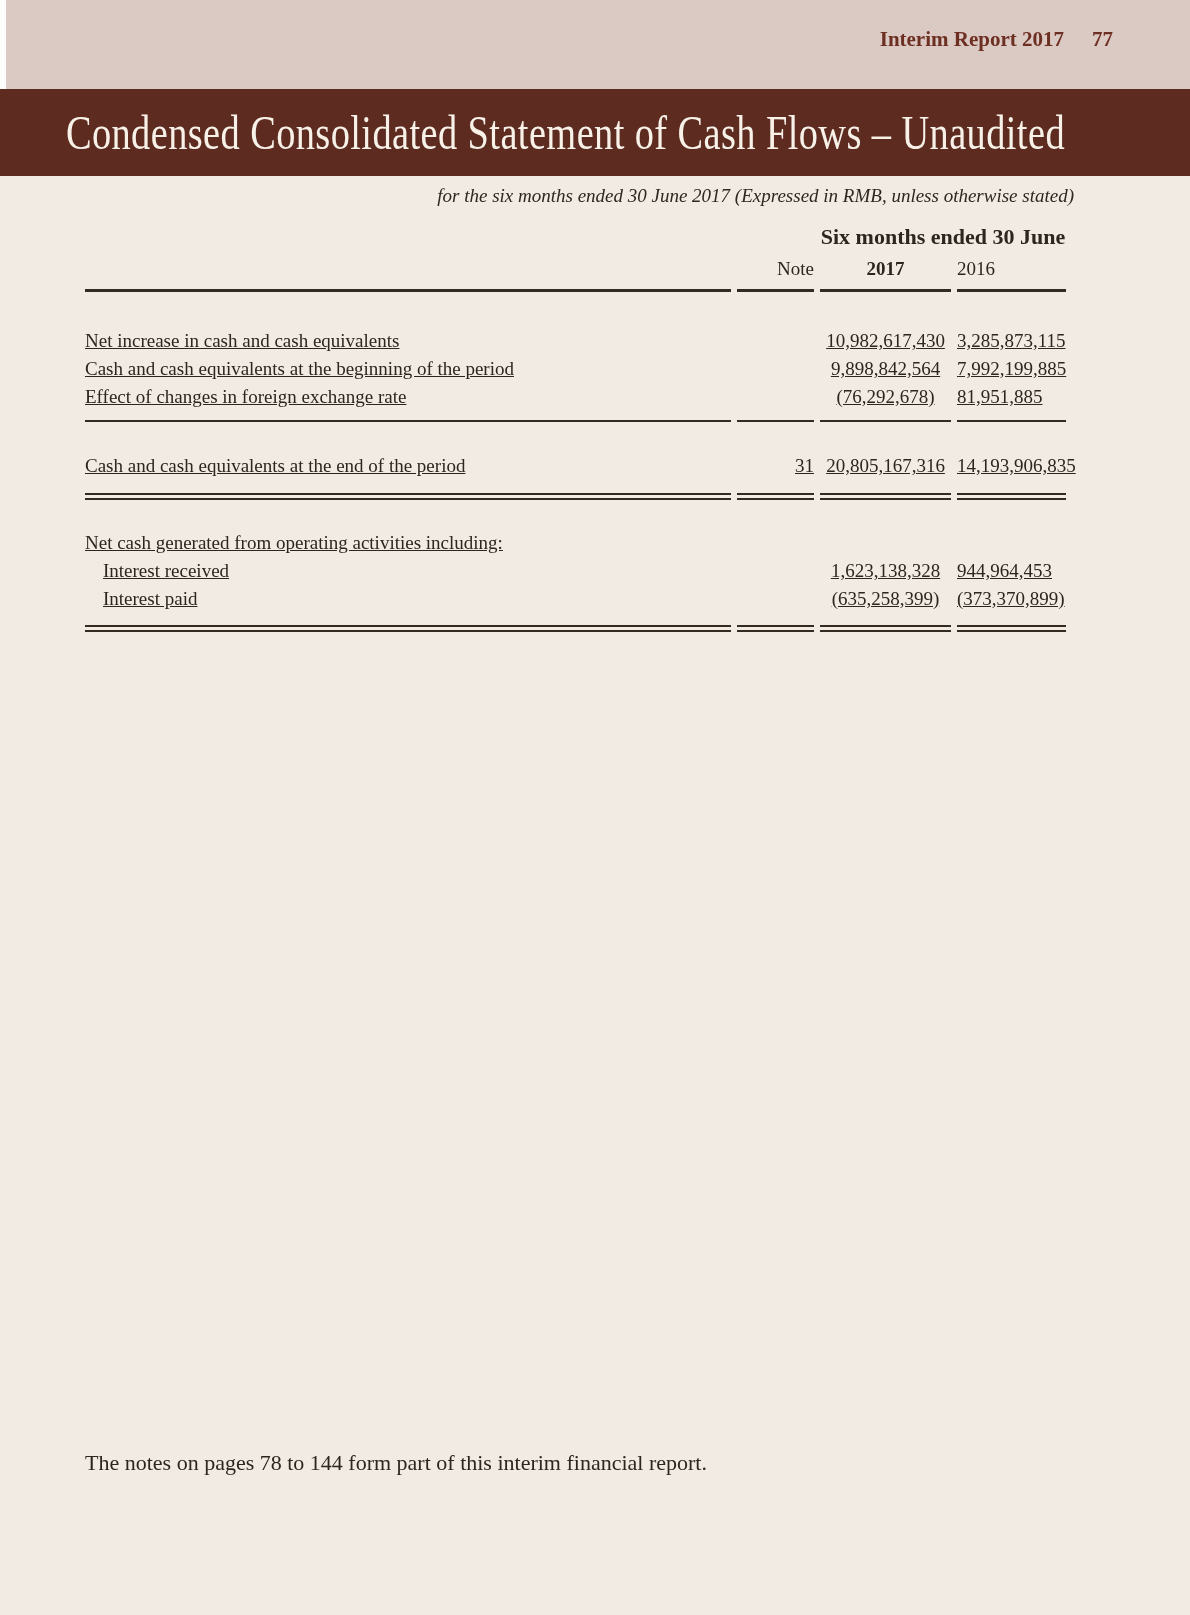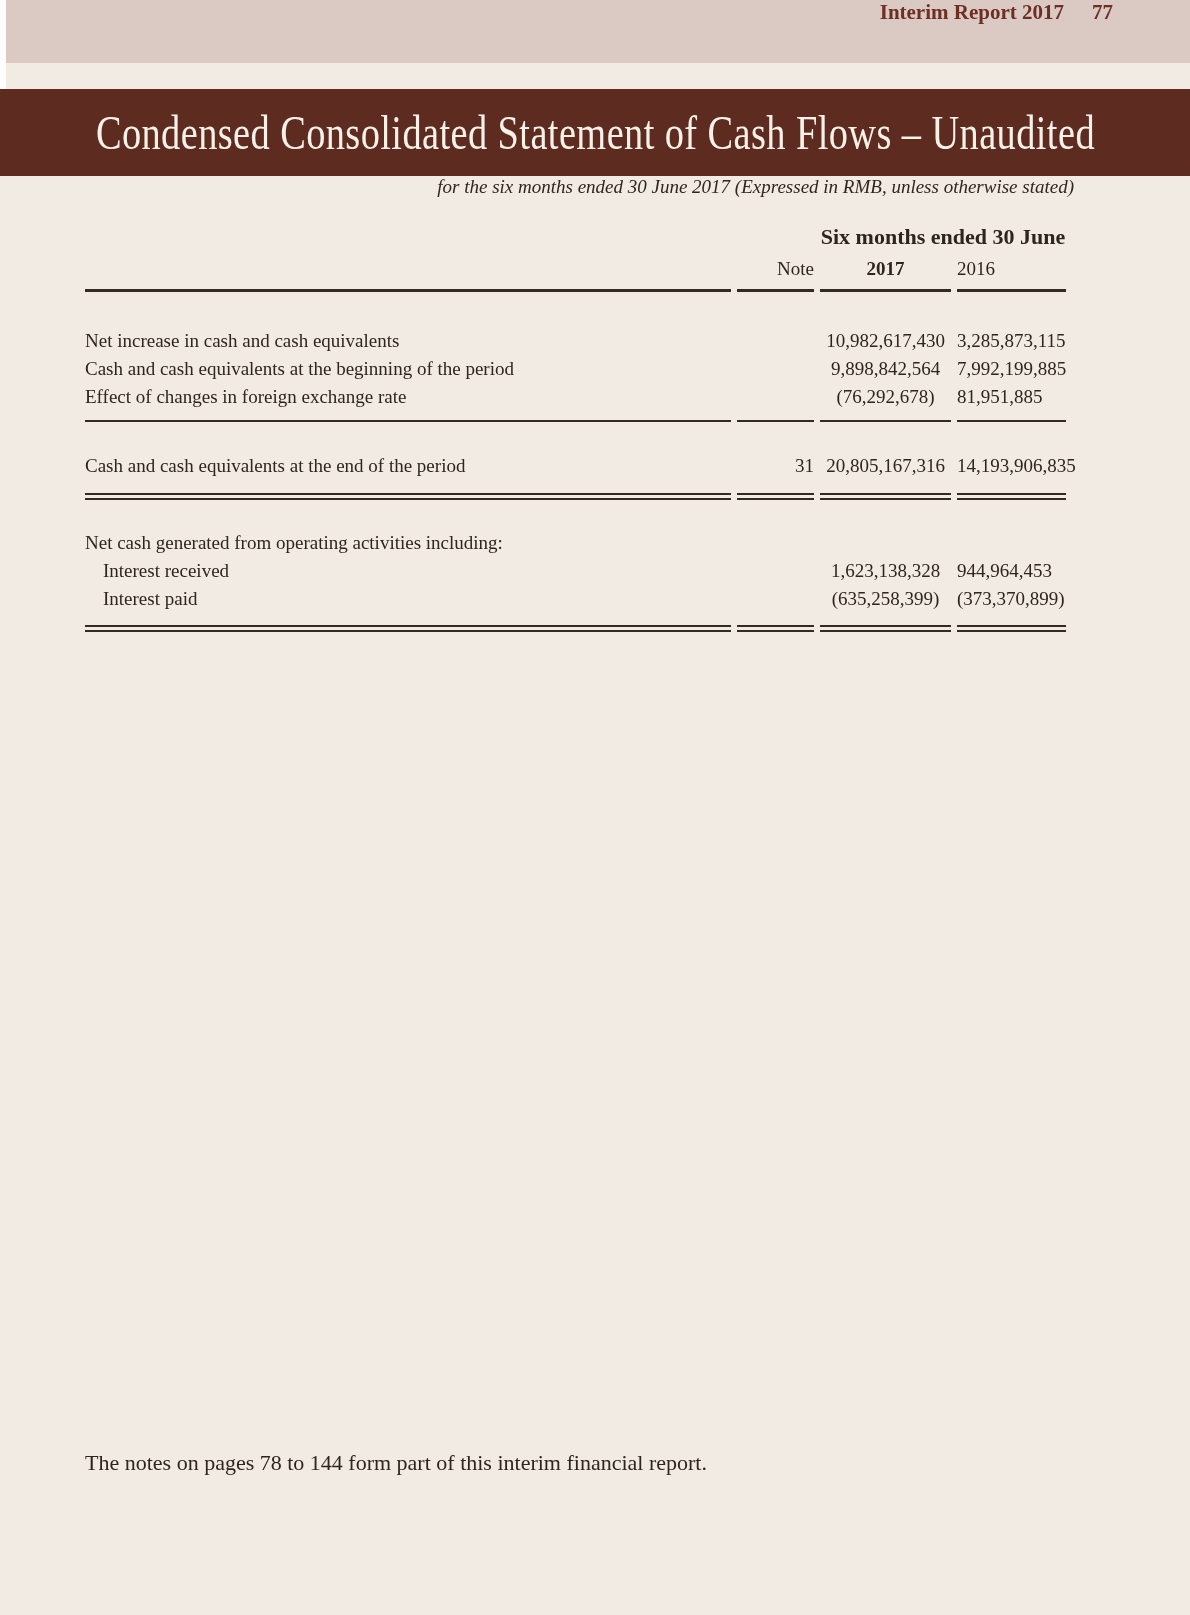--- a/index.html
+++ b/index.html
@@ -12,24 +12,24 @@
     height: 1615px;
     background: #f1ebe4;
     overflow: hidden;
     color: #2e261e;
   }
 
   
   .top-band {
     position: absolute;
     top: 0; left: 0;
-    width: 1190px; height: 63px;
+    width: 1190px; height: 89px;
     background: #dbc9c4;
     display: flex;
-    align-items: flex-start;
+    align-items: center;
     justify-content: flex-end;
     padding: 0 77px 10px 0;
     box-sizing: border-box;
   }
   .edge-sliver {
     position: absolute;
     left: 0; top: 0;
     width: 6px; height: 89px;
     background: #fdfdfb;
   }
@@ -42,35 +42,35 @@
   .top-band-text .pagenum { margin-left: 28px; }
 
   
   .banner {
     position: absolute;
     top: 89px; left: 0;
     width: 1190px; height: 87px;
     background: #5d2b20;
     display: flex;
     align-items: center;
-    justify-content: center;
+    justify-content: flex-end;
   }
   .banner-title {
     color: #f7f1e8;
     font-size: 48px;
     white-space: nowrap;
     transform: scaleX(0.80);
     transform-origin: center;
     letter-spacing: 0.5px;
   }
 
   
   .subtitle {
     position: absolute;
-    top: 176px;
+    top: 185px;
     right: 116px;
     font-style: italic;
     font-size: 19px;
     color: #30271f;
     white-space: nowrap;
     text-align: center;
   }
 
   
   table.fin-table {
@@ -96,21 +96,21 @@
 
   tr.colhead-row td  { height: 30px; vertical-align: bottom; padding-bottom: 5px; }
 
   .c-label { text-align: left; white-space: nowrap; }
   .c-label.indent { padding-left: 18px; }
   .c-note  { text-align: right; }
   .c-2017  { text-align: center; white-space: nowrap; }
   .c-2016  { text-align: left; white-space: nowrap; }
   .bold    { font-weight: bold; }
 
-  tr.data-row td { height: 28px; }
+  tr.data-row td { height: 28px; text-decoration: underline; }
 
   
   tr.rule-thick td  { height: 12px; padding-top: 4px; vertical-align: top; }
   tr.rule-thick td .line  { border-top: 3px solid #332a22; height: 0; }
 
   tr.rule-single td { height: 13px; padding-top: 9px; vertical-align: top; }
   tr.rule-single td .line { border-top: 2.5px solid #332a22; height: 0; }
 
   tr.rule-double td { height: 20px; padding-top: 13px; vertical-align: top; }
   tr.rule-double td .line {

